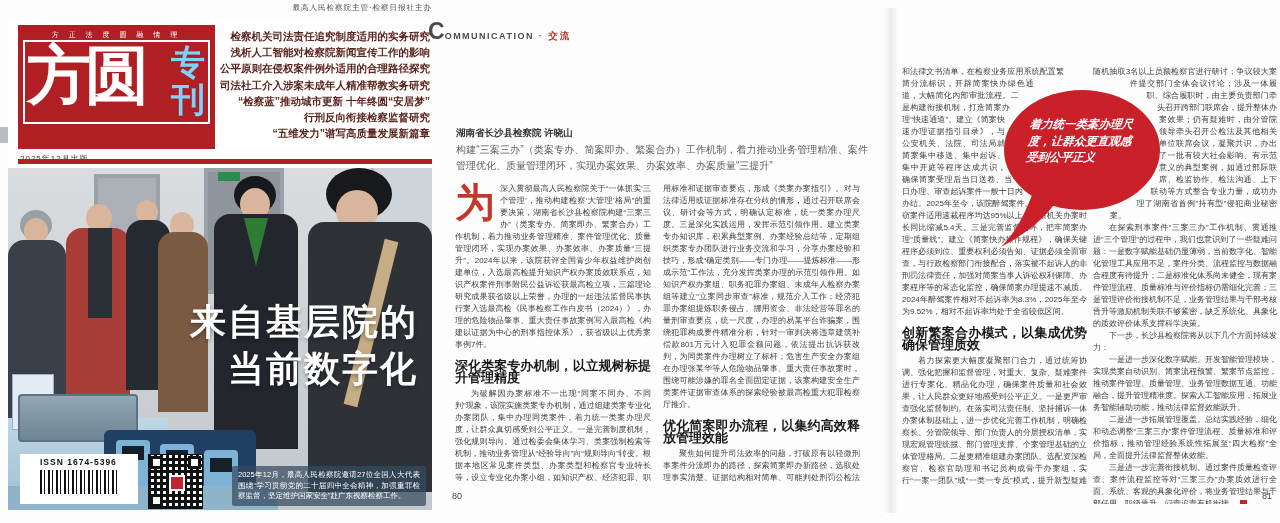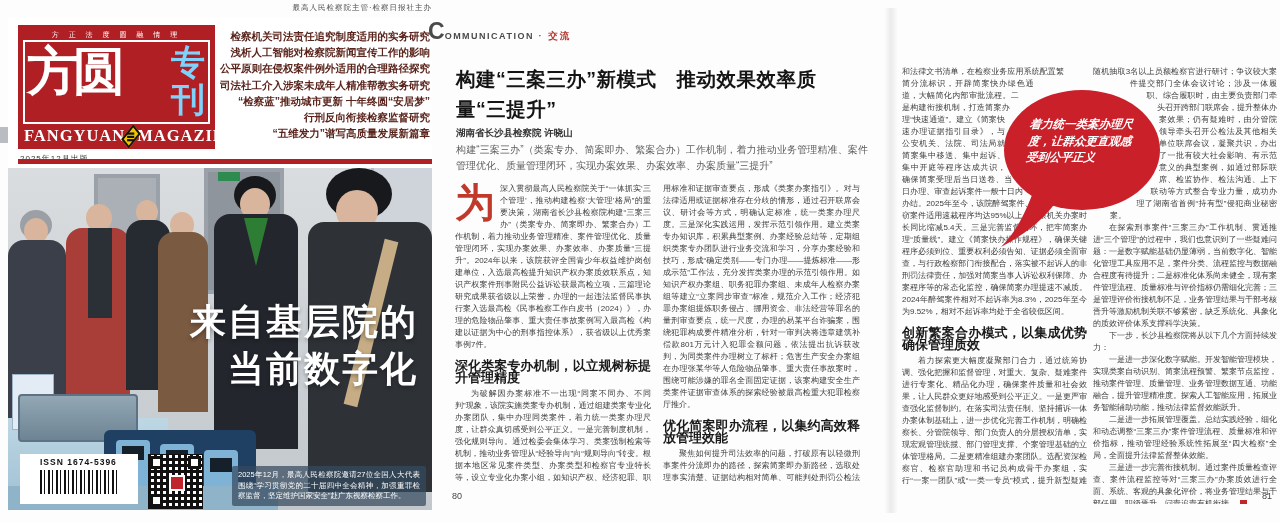--- a/index.html
+++ b/index.html
@@ -7,22 +7,22 @@
         font-family:"Liberation Sans","DejaVu Sans",sans-serif;}
   .abs{position:absolute;}
 
   
   #publisher-line{left:100px;top:3px;width:332px;text-align:right;font-size:7.5px;color:#4a4a4a;letter-spacing:1px;}
   #edge-tab{left:0;top:127px;width:9px;height:16px;background:#b9bdc1;}
   #cover{left:8px;top:18px;width:424px;height:492px;background:#ffffff;}
   #logo-block{left:10px;top:7px;width:197px;height:124px;background:#b01f24;}
   #logo-motto{left:0;top:5px;width:100%;text-align:center;color:#fff;font-size:7px;letter-spacing:4px;white-space:nowrap;overflow:hidden;}
   #logo-frame{left:5px;top:15px;right:5px;bottom:25px;border:2px solid #ffffff;}
-  #logo-main{left:2px;top:-6px;font-family:Liberation Mono, monospace;font-weight:900;
-             font-size:52px;line-height:80px;color:#fff;letter-spacing:-6px;}
+  #logo-main{left:2px;top:-6px;font-family:Liberation Serif, serif;font-weight:900;
+             font-size:64px;line-height:80px;color:#fff;letter-spacing:-6px;}
   #logo-sub{right:2px;top:2px;width:36px;text-align:center;color:#7dd3fc;
             font-family:"Liberation Serif","DejaVu Serif",serif;font-weight:900;font-size:34px;line-height:37px;}
   #logo-en{left:6px;right:6px;bottom:3px;display:flex;align-items:center;justify-content:space-between;
            color:#fff;font-family:"Liberation Serif","DejaVu Serif",serif;font-weight:700;font-size:16.5px;letter-spacing:1px;}
   #diamond{width:15px;height:15px;background:#f2c300;border:2px solid #15130f;transform:rotate(45deg) skew(6deg,6deg);
            display:flex;align-items:center;justify-content:center;}
   #diamond i{display:block;width:8px;height:2px;background:#15130f;box-shadow:0 3px 0 #15130f,0 -3px 0 #15130f;transform:rotate(-45deg);}
   #pub-date{left:12px;top:135px;font-size:8px;color:#333;letter-spacing:1px;}
   #headlines{left:212px;top:10px;width:210px;}
   .headline{display:block;text-align:right;font-size:10.5px;line-height:16.2px;font-weight:bold;color:#5a241c;white-space:nowrap;}
@@ -92,27 +92,20 @@
   <div class="abs" id="edge-tab"></div>
 
   <div class="abs" id="cover">
 
     <div class="abs" id="logo-block">
       <div class="abs" id="logo-motto">方 正 法 度 圆 融 情 理</div>
       <div class="abs" id="logo-frame">
         <div class="abs" id="logo-main">方圆</div>
         <div class="abs" id="logo-sub">专刊</div>
       </div>
-      <div class="abs" id="logo-en">
-        <span>FANGYUAN</span>
-        <span id="diamond">
-            <i></i>
-          </span>
-        <span>MAGAZINE</span>
-      </div>
     </div>
 
     <div class="abs" id="pub-date">2025年12月出版</div>
 
     <div class="abs" id="headlines">
       <span class="headline">检察机关司法责任追究制度适用的实务研究</span>
       <span class="headline">浅析人工智能对检察院新闻宣传工作的影响</span>
       <span class="headline">公平原则在侵权案件例外适用的合理路径探究</span>
       <span class="headline">司法社工介入涉案未成年人精准帮教实务研究</span>
       <span class="headline">“检察蓝”推动城市更新 十年终圆“安居梦”</span>
@@ -180,21 +173,20 @@
     </div>
   </div>
 
   <div class="abs" id="gutter"></div>
 
   <div class="abs" id="section-header">
     <span id="section-initial">C</span><span id="section-rest">OMMUNICATION</span>
     <span id="section-cn">· 交流</span>
   </div>
 
-  <div class="abs" id="article-title">构建“三案三办”新模式　推动效果效率质量“三提升”</div>
   <div class="abs" id="article-author">湖南省长沙县检察院 许晓山</div>
   <div class="abs" id="article-abstract">构建“三案三办”（类案专办、简案即办、繁案合办）工作机制，着力推动业务管理精准、案件管理优化、质量管理闭环，实现办案效果、办案效率、办案质量“三提升”</div>
 
   <div class="abs col" id="col1">
     <span id="dropcap">为</span>
     <p>深入贯彻最高人民检察院关于“一体抓实‘三个管理’，推动构建检察‘大管理’格局”的重要决策，湖南省长沙县检察院构建“三案三办”（类案专办、简案即办、繁案合办）工作机制，着力推动业务管理精准、案件管理优化、质量管理闭环，实现办案效果、办案效率、办案质量“三提升”。2024年以来，该院获评全国青少年权益维护岗创建单位，入选最高检提升知识产权办案质效联系点，知识产权案件刑事附民公益诉讼获最高检立项，三篇理论研究成果获省级以上荣誉，办理的一起违法监督民事执行案入选最高检《民事检察工作白皮书（2024）》，办理的危险物品肇事、重大责任事故案例写入最高检《构建以证据为中心的刑事指控体系》，获省级以上优秀案事例7件。</p>
     <h2>深化类案专办机制，以立规树标提升管理精度</h2>
     <p class="ind">为破解因办案标准不一出现“同案不同办、不同判”现象，该院实施类案专办机制，通过组建类案专业化办案团队，集中办理同类案件，着力统一类案办理尺度，让群众真切感受到公平正义。一是完善制度机制，强化规则导向。通过检委会集体学习、类案强制检索等机制，推动业务管理从“经验导向”向“规则导向”转变。根据本地区常见案件类型、办案类型和检察官专业特长等，设立专业化办案小组，如知识产权、经济犯罪、职务犯罪、资源环境、未成年人检察等办案小组，建立“依案件类型分组——组内分案”分案模式，严格落实权责清单，规范案件相对不起诉、调整量刑建议等决策程序。二是构建标准体系，形成闭环工作方法，定期收集、整理各类案件的典型案例、法律适</p>
   </div>
 

